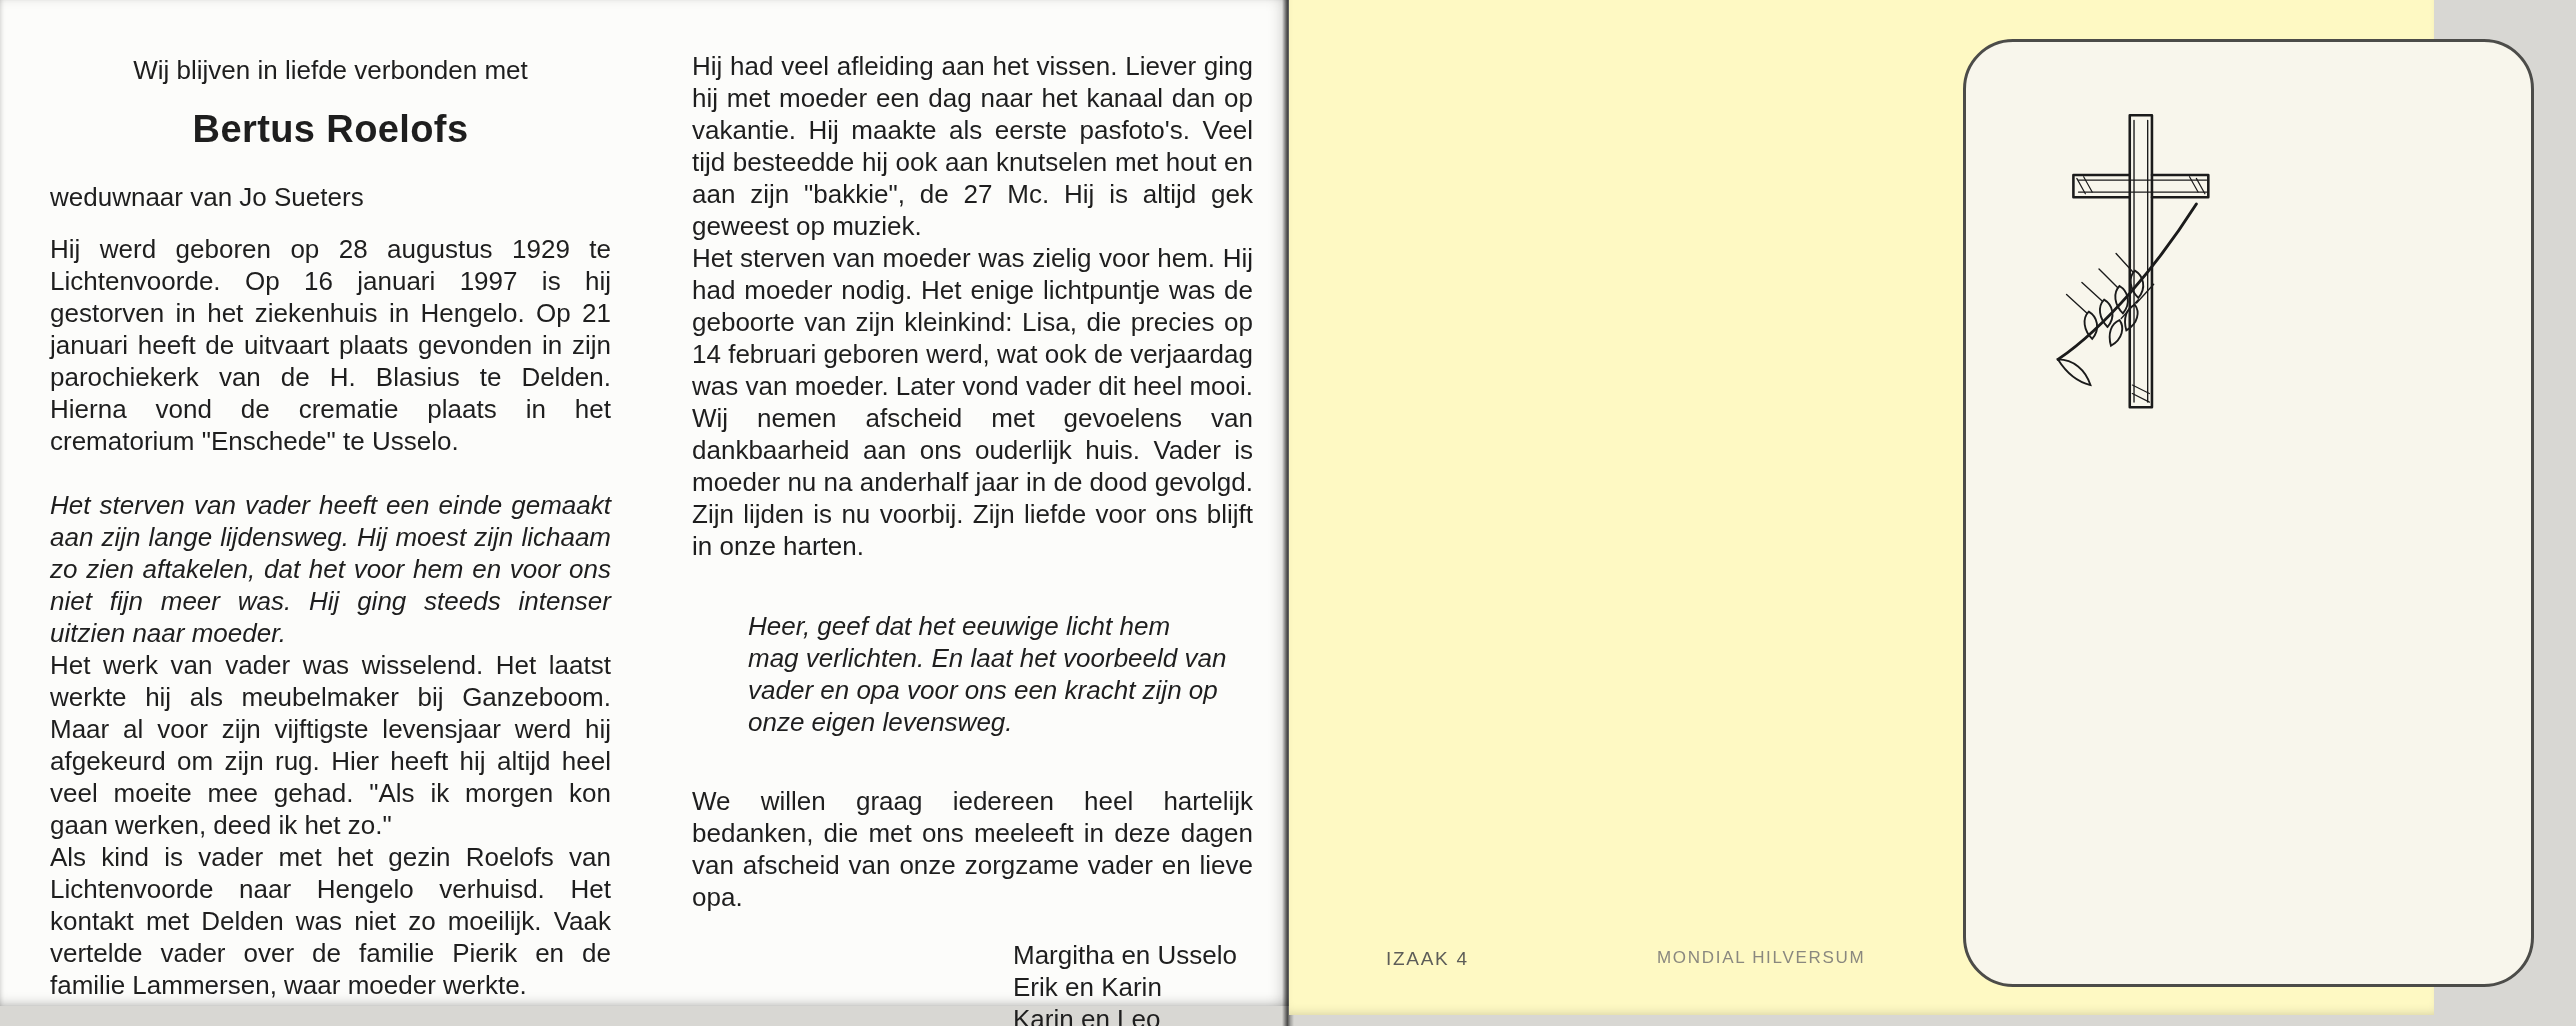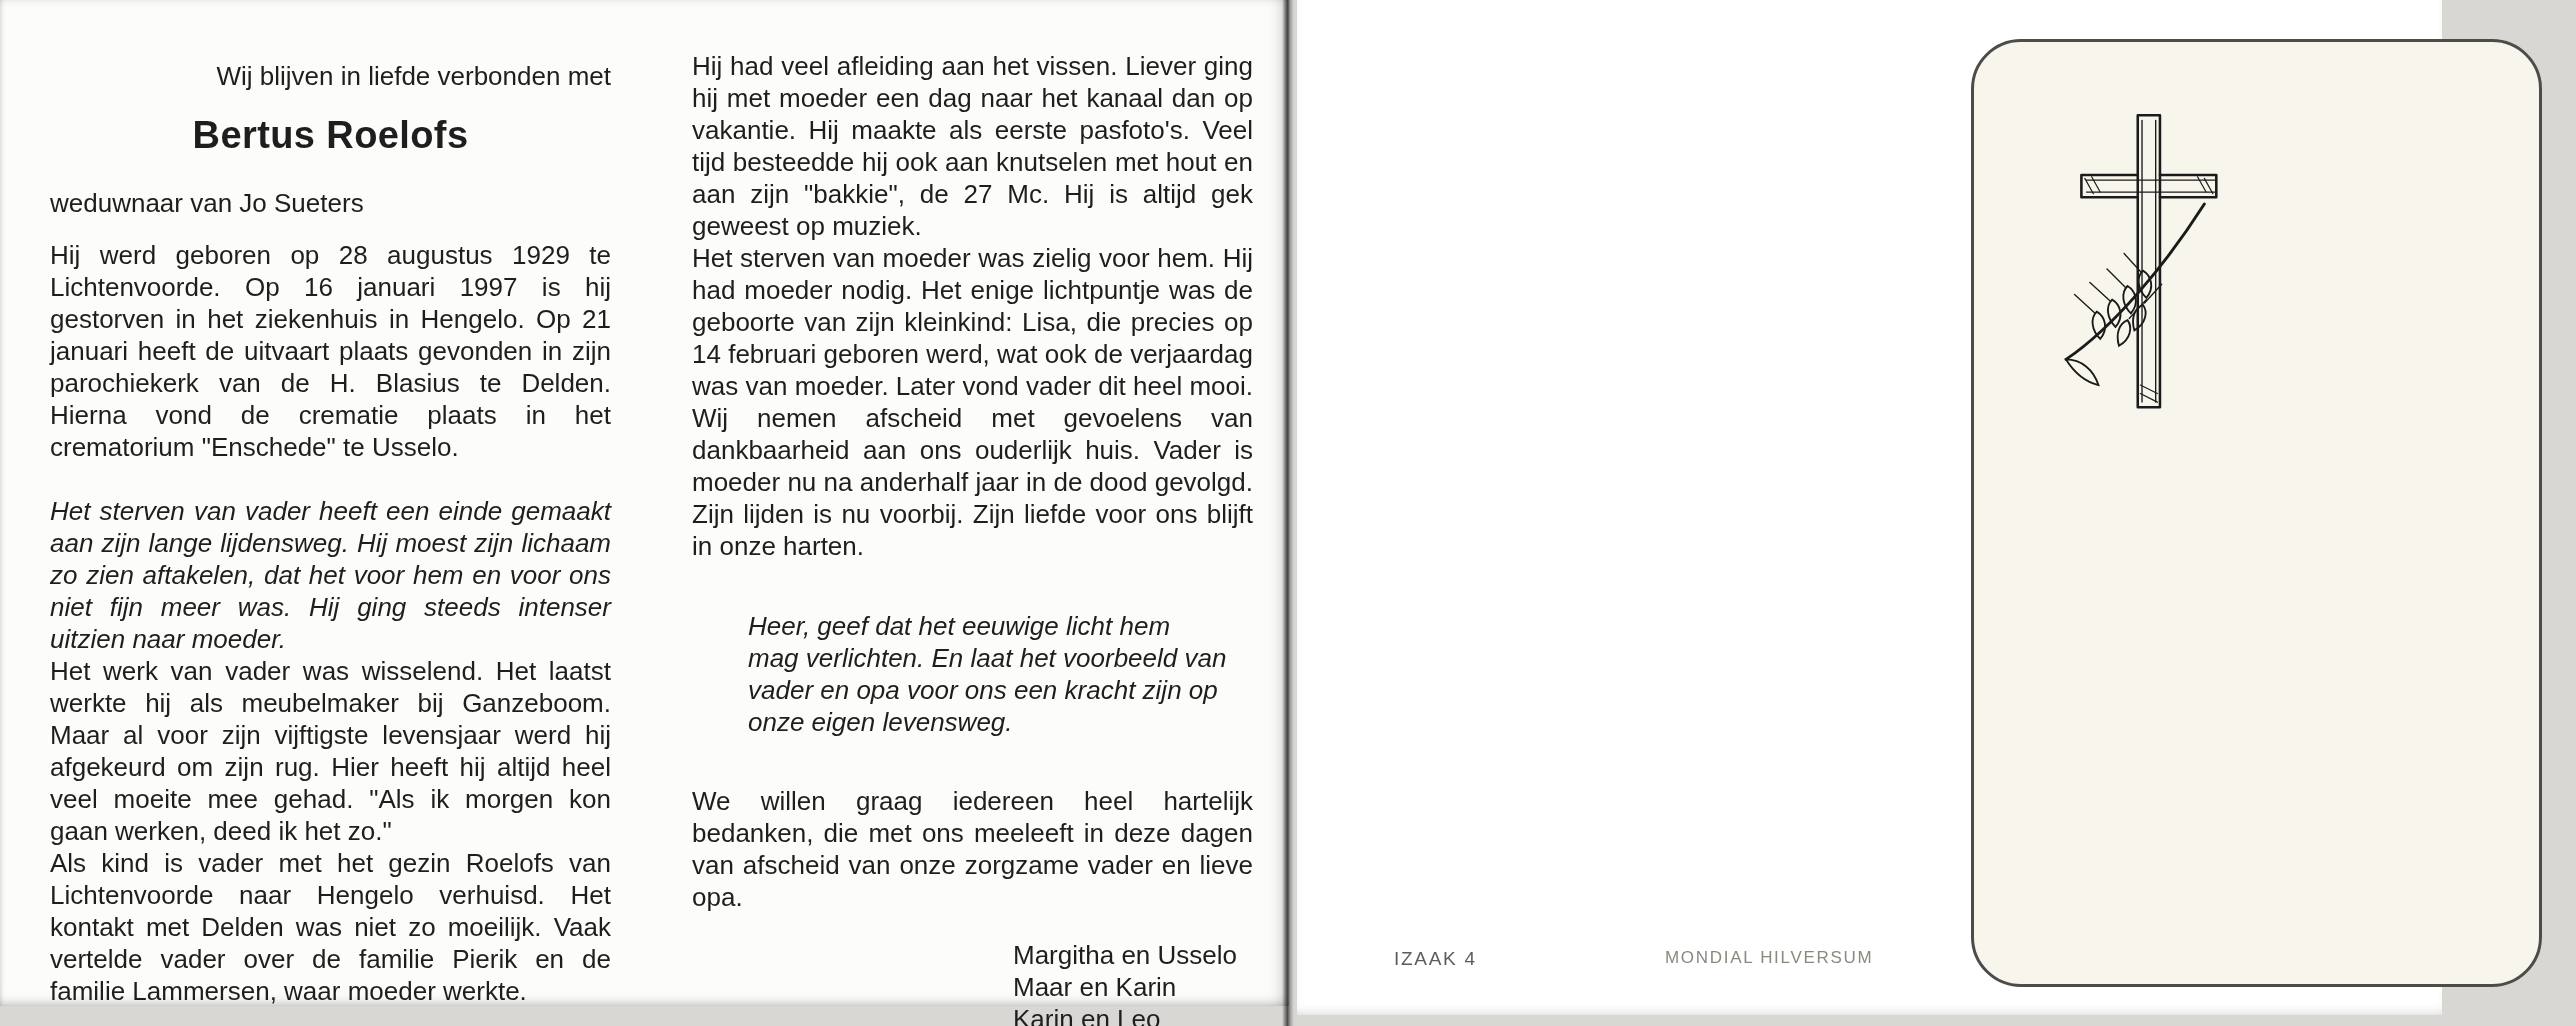--- a/index.html
+++ b/index.html
@@ -25,21 +25,21 @@
     gap:81px;
     padding:36px 36px 0 50px;
   }
   .col {
     width:561px;
     font-size:26px;
     line-height:32px;
     color:#1e1e1e;
     text-align:justify;
   }
-  .intro   { text-align:right; margin-top:24px; }
+  .intro   { text-align:center; margin-top:18px; }
   .deceased-name { text-align:center; font-weight:bold; font-size:38px; margin-top:27px; letter-spacing:0.4px; }
   .subtitle { margin-top:36px; }
   .col p.first-block { margin-top:20px; }
   .col p.gap-above   { margin-top:32px;font-style:italic; }
   .col p.no-gap      { margin-top:0; }
   .prayer {
     font-style:italic;
     margin-top:48px;
     padding-left:56px;
     padding-right:26px;
@@ -59,23 +59,22 @@
   .seam {
     position:absolute; left:1282px; top:0;
     width:12px; height:1027px;
     background:linear-gradient(90deg, rgba(0,0,0,0) 0%, rgba(0,0,0,.65) 45%, rgba(0,0,0,.25) 70%, rgba(0,0,0,0) 100%);
   }
 
   
   .right-page {
     position:absolute; left:1289px; top:0;
     width:1145px; height:1015px;
-    background:#ffffff;
+    background:#fef9c3;
     box-shadow: inset 0 -6.8px 12px -6.8px rgba(0,0,0,.2);
-    margin-left: 8px;
   }
   .cover-frame {
     position:absolute;
     left:674px; top:39px;
     width:571px; height:948px;
     border:3.4px solid #4c4c49;
     border-radius:50px;
     background:#f8f6ec;
   }
   .cross-illustration {
@@ -114,21 +113,21 @@
       <p class="no-gap">Als kind is vader met het gezin Roelofs van Lichtenvoorde naar Hengelo verhuisd. Het kontakt met Delden was niet zo moeilijk. Vaak vertelde vader over de familie Pierik en de familie Lammersen, waar moeder werkte.</p>
     </div>
 
     <div class="col">
       <p style="margin-top:13.7px;">Hij had veel afleiding aan het vissen. Liever ging hij met moeder een dag naar het kanaal dan op vakantie. Hij maakte als eerste pasfoto's. Veel tijd besteedde hij ook aan knutselen met hout en aan zijn "bakkie", de 27 Mc. Hij is altijd gek geweest op muziek.</p>
       <p class="no-gap">Het sterven van moeder was zielig voor hem. Hij had moeder nodig. Het enige lichtpuntje was de geboorte van zijn kleinkind: Lisa, die precies op 14 februari geboren werd, wat ook de verjaardag was van moeder. Later vond vader dit heel mooi. Wij nemen afscheid met gevoelens van dankbaarheid aan ons ouderlijk huis. Vader is moeder nu na anderhalf jaar in de dood gevolgd. Zijn lijden is nu voorbij. Zijn liefde voor ons blijft in onze harten.</p>
       <p class="prayer">Heer, geef dat het eeuwige licht hem mag verlichten. En laat het voorbeeld van vader en opa voor ons een kracht zijn op onze eigen levensweg.</p>
       <p class="thanks">We willen graag iedereen heel hartelijk bedanken, die met ons meeleeft in deze dagen van afscheid van onze zorgzame vader en lieve opa.</p>
       <div class="signatures">
         <div>Margitha en Usselo</div>
-        <div>Maar en Karin</div>
+        <div>Erik en Karin</div>
         <div>Karin en Leo</div>
         <div class="sig-italic">Lisa</div>
       </div>
     </div>
 
   </div>
 </div>
 
 <div class="seam"></div>
 

